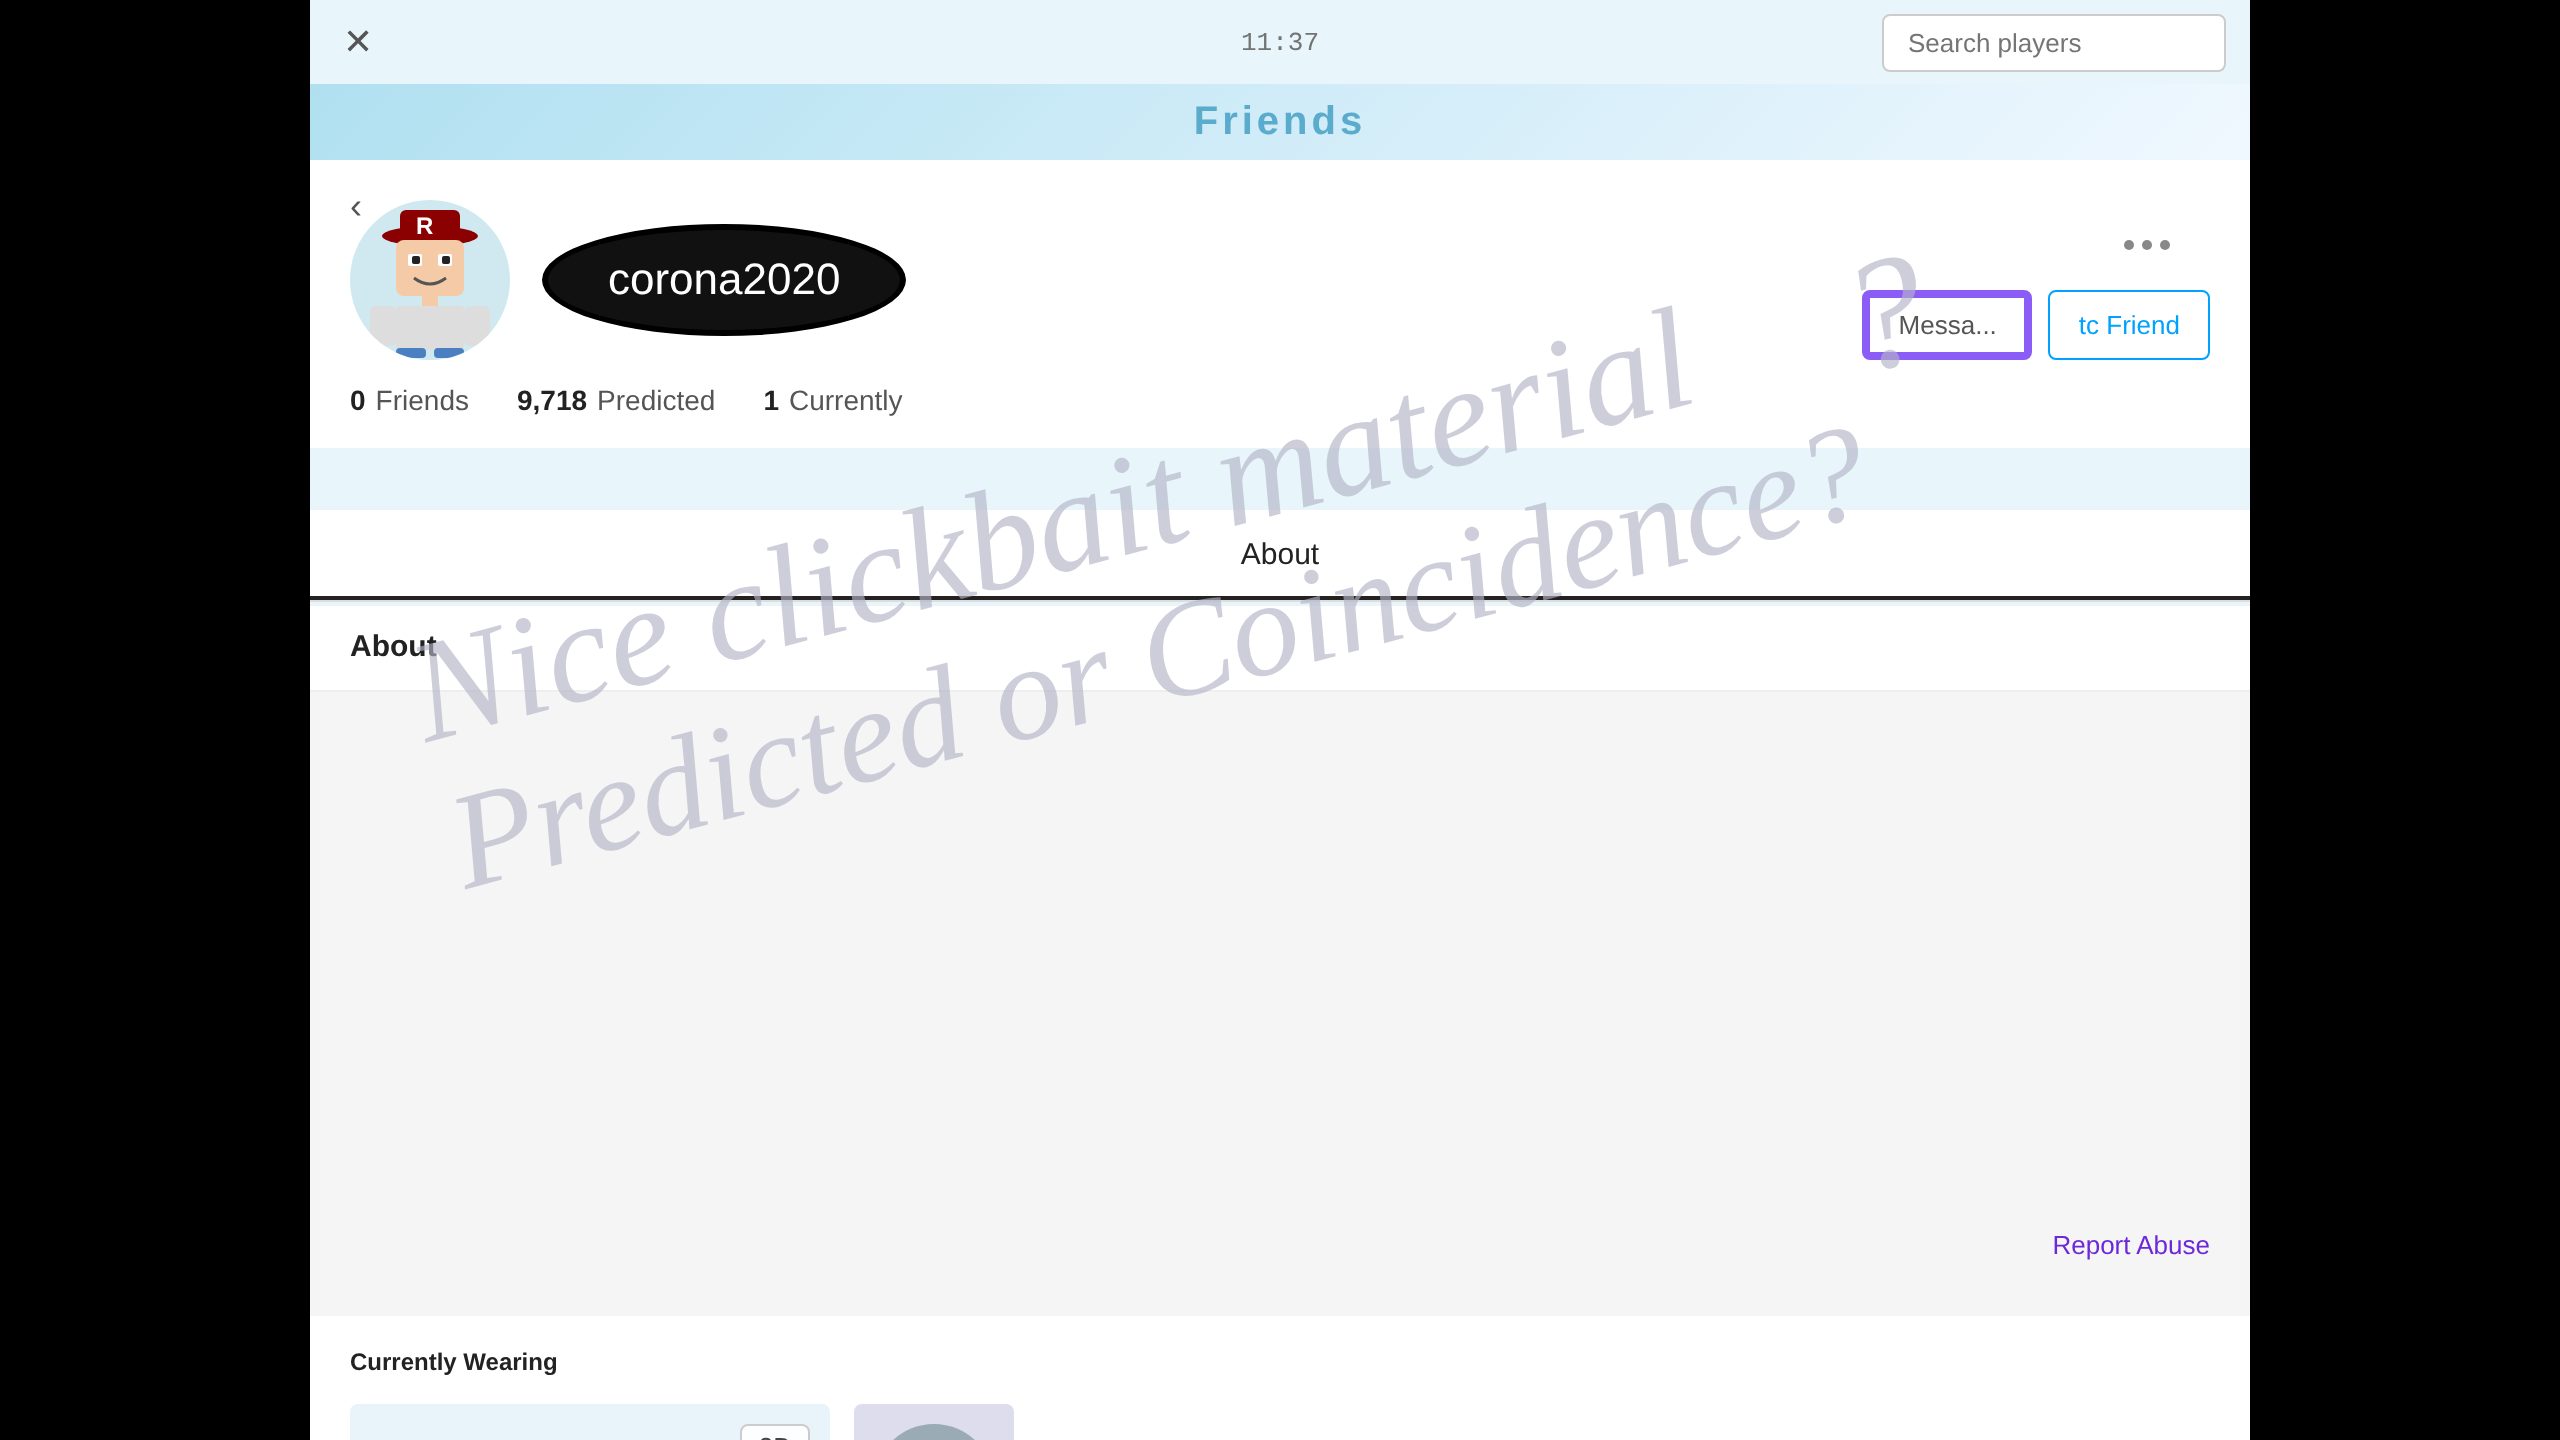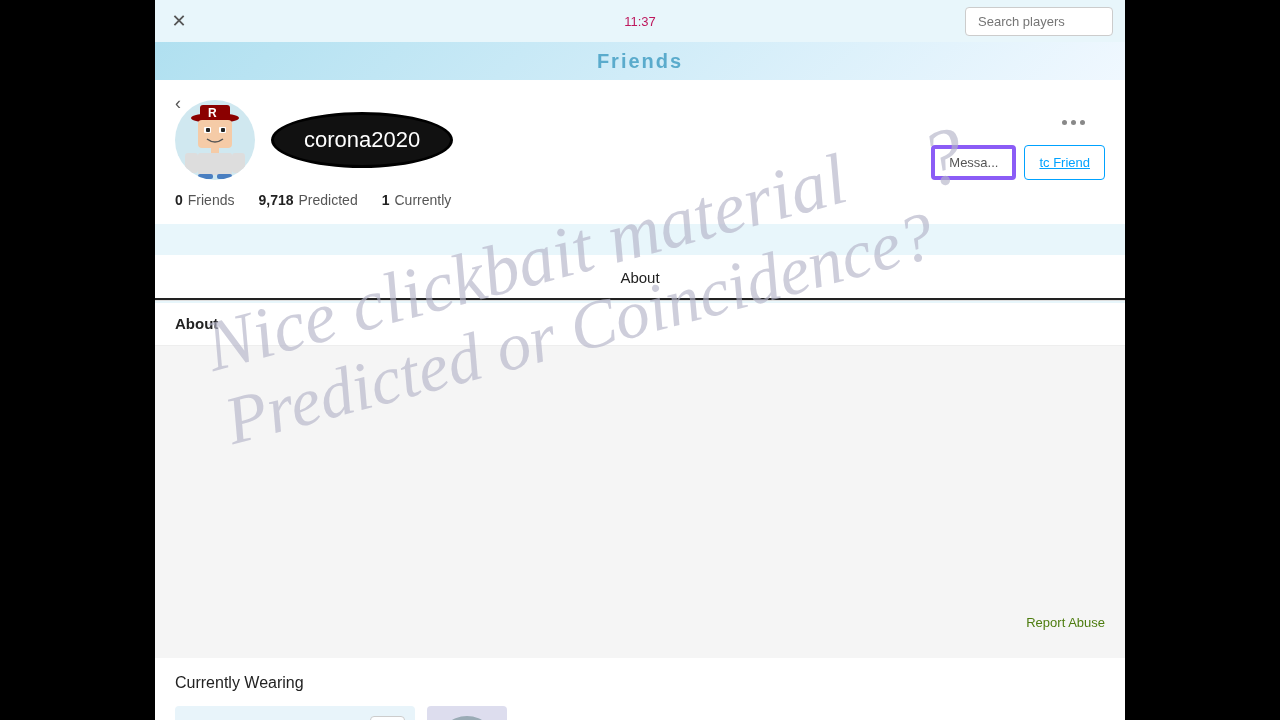--- a/index.html
+++ b/index.html
@@ -53,34 +53,35 @@
     .close-btn {
       width: 24px; height: 24px;
       display: flex; align-items: center; justify-content: center;
       cursor: pointer;
       font-size: 18px;
       color: #555;
     }
 
     .time-display {
       font-size: 13px;
-      color: #be185d;
+      color: #737373;
       position: absolute;
       left: 50%;
       transform: translateX(-50%);
+      font-family: Liberation Mono, monospace;
     }
 
     .search-box {
       border: 1px solid #ccc;
       border-radius: 4px;
       padding: 6px 12px;
       font-size: 13px;
       color: #999;
       background: #fff;
-      width: 148px;
+      width: 172px;
       cursor: text;
     }
 
     
     .friends-banner {
       position: absolute;
       top: 42px; left: 0; right: 0;
       height: 38px;
       background: linear-gradient(135deg, #b0e0f0 0%, #d0ecf8 50%, #f0f8ff 100%);
       display: flex;
@@ -201,21 +202,20 @@
     }
 
     .btn-add-friend {
       border: 1px solid #00a2ff;
       background: #fff;
       border-radius: 4px;
       padding: 6px 14px;
       font-size: 13px;
       color: #00a2ff;
       cursor: pointer;
-      text-decoration: underline;
     }
 
     
     .tabs-bar {
       position: absolute;
       top: 255px; left: 0; right: 0;
       background: #fff;
       border-bottom: 1px solid #ddd;
       display: flex;
     }
@@ -263,35 +263,35 @@
       font-size: 15px;
       font-weight: 600;
       color: #222;
     }
 
     .report-link {
       position: absolute;
       right: 20px;
       top: 312px;
       font-size: 13px;
-      color: #4d7c0f;
+      color: #6d28d9;
       cursor: pointer;
     }
 
     
     .wearing-section {
       position: absolute;
       top: 355px; left: 0; right: 0; bottom: 0;
       background: #fff;
       padding: 16px 20px;
     }
 
     .wearing-title {
-      font-size: 16px;
-      font-weight: 400;
+      font-size: 12px;
+      font-weight: 700;
       color: #222;
       margin-bottom: 14px;
     }
 
     .items-row {
       display: flex;
       gap: 12px;
     }
 
     .item-card-large {

